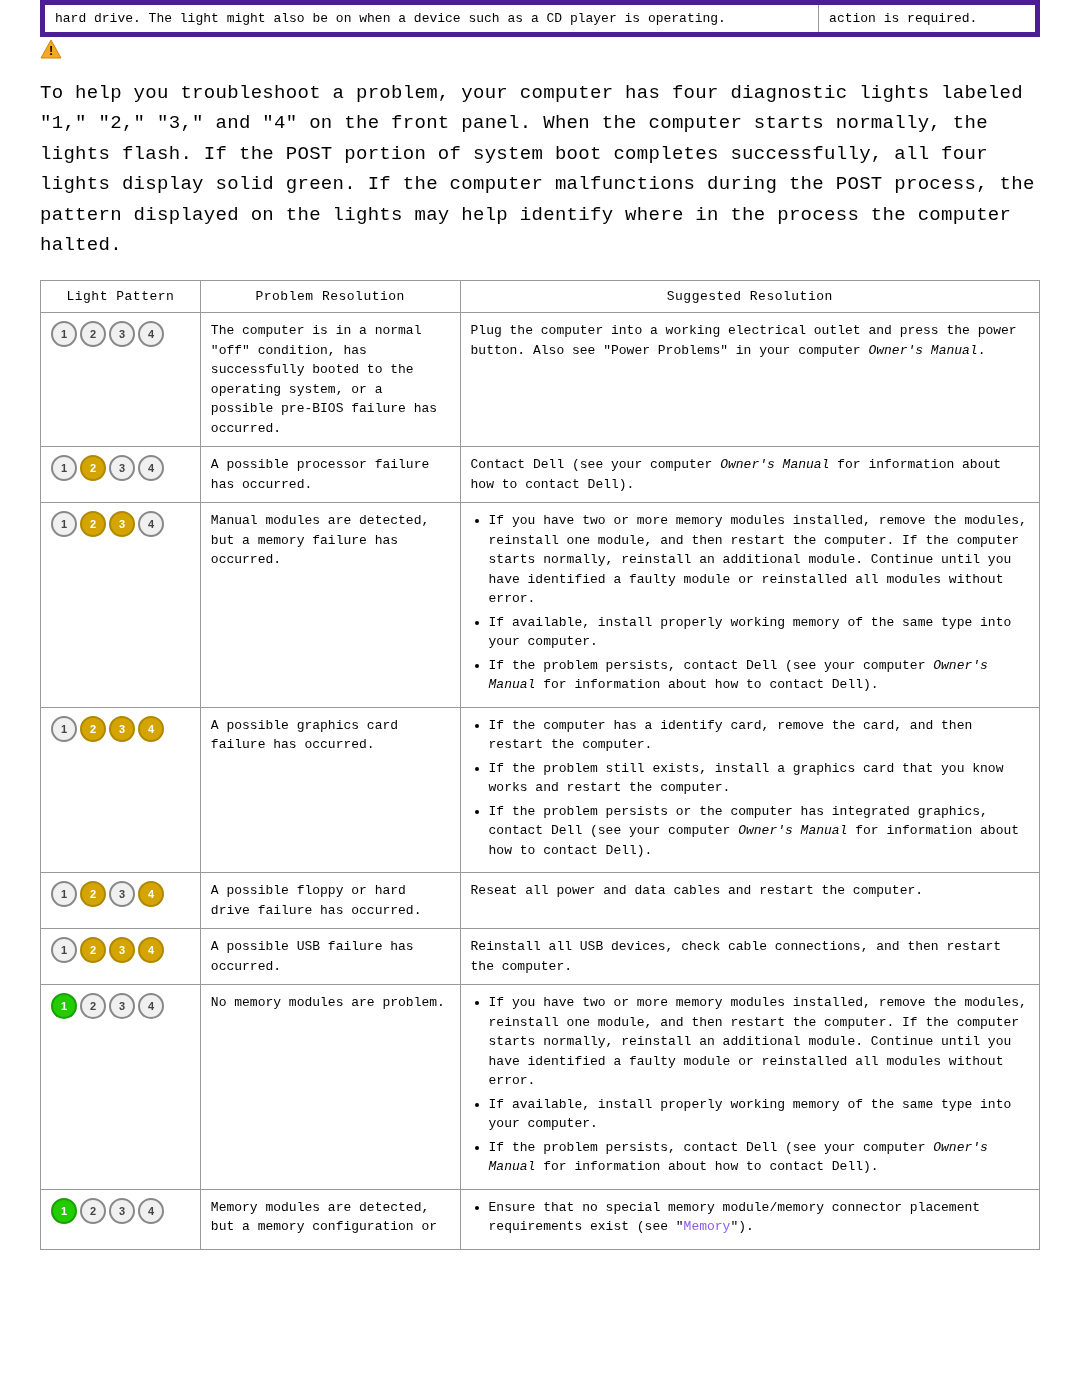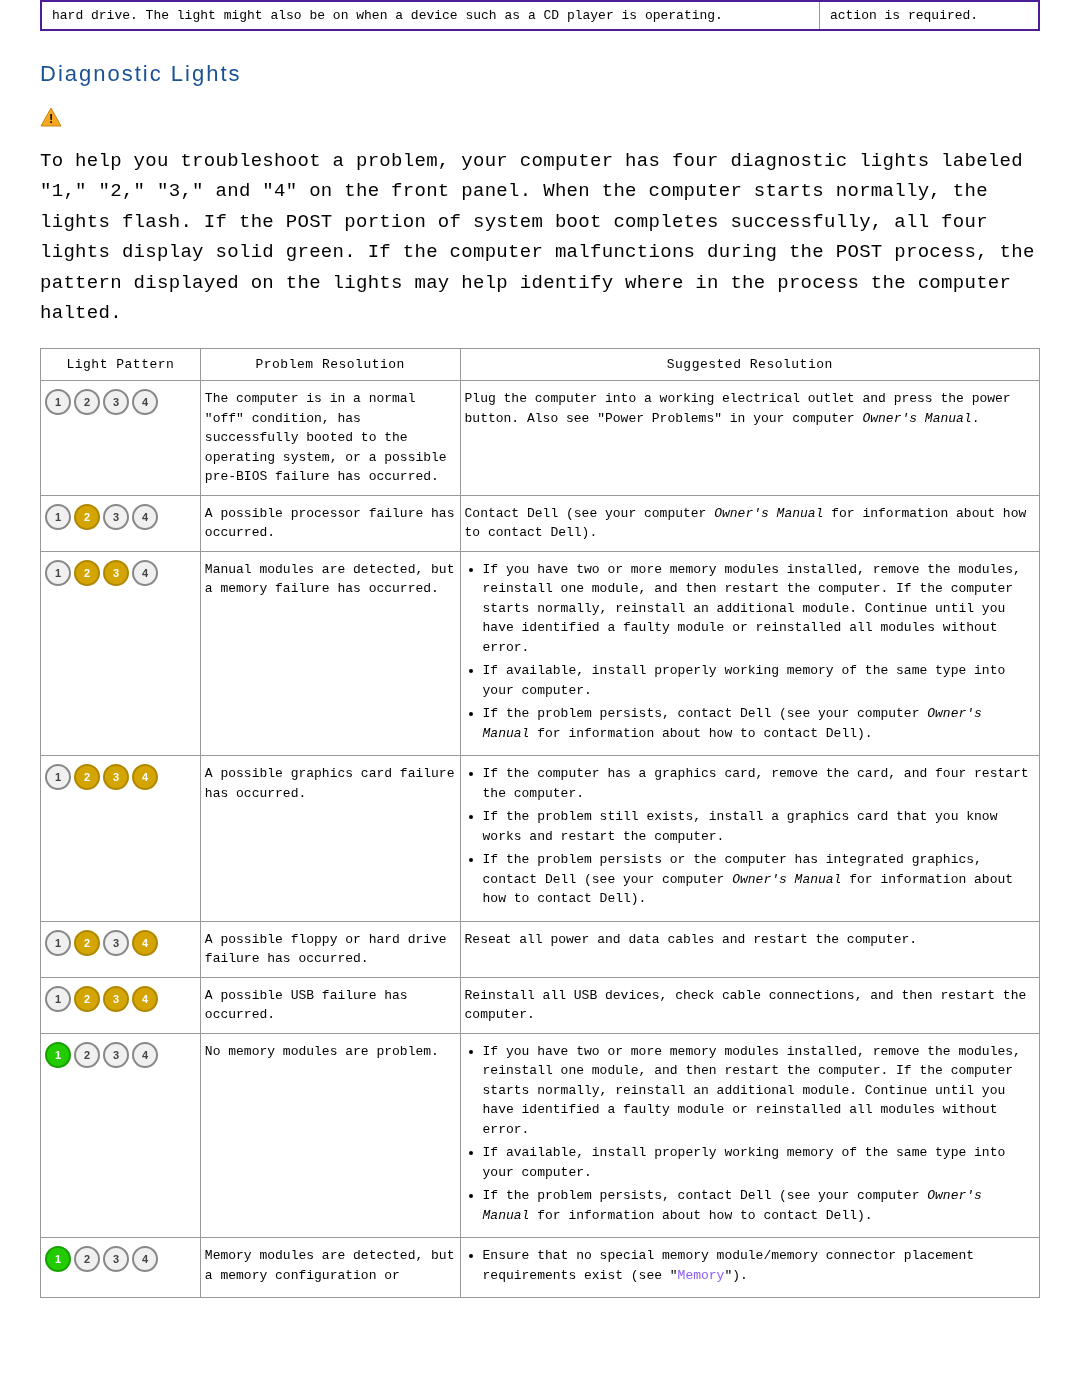--- a/index.html
+++ b/index.html
@@ -15,22 +15,21 @@
       width: 1080px;
       min-height: 1397px;
       background: #fff;
       padding: 0 40px 40px 40px;
     }
 
     
     .top-table {
       width: 100%;
       border-collapse: collapse;
-      border: 2px solid #4c1d95;
-      margin-bottom: 30px;
+      border: 5px solid #4c1d95;
       padding-left: 41px;
     }
     .top-table td {
       border: 1px solid #999;
       padding: 6px 10px;
       vertical-align: top;
       font-size: 13px;
     }
     .top-table .col-main { width: 78%; }
     .top-table .col-action { width: 22%; }
@@ -79,21 +78,21 @@
     }
 
     
     .diag-table {
       width: 100%;
       border-collapse: collapse;
       border: 1px solid #999;
     }
     .diag-table th, .diag-table td {
       border: 1px solid #999;
-      padding: 8px 4px;
+      padding: 8px 10px;
       vertical-align: top;
       font-size: 13px;
       font-family: 'Courier New', Courier, monospace;
     }
     .diag-table th {
       background: #fff;
       font-weight: normal;
       letter-spacing: 0.5px;
     }
     .diag-table .col-light { width: 16%; }
@@ -167,21 +166,20 @@
       <td class="col-main">
         <span>hard drive. The light might also be on when a device such as a CD player is operating.</span>
       </td>
       <td class="col-action">
         <span>action is required.</span>
       </td>
     </tr>
   </tbody>
     </table>
 
-  <h1 class="section-title">Diagnostic Lights</h1>
 
   <div class="caution-box">
     <svg class="caution-icon" viewBox="0 0 22 22" xmlns="http://www.w3.org/2000/svg">
       <polygon points="11,2 21,20 1,20" fill="#f5a623" stroke="#c8880a" stroke-width="1"></polygon>
       <text x="11" y="17" text-anchor="middle" font-size="12" font-weight="bold" fill="#000">!</text>
     </svg>
   </div>
 
   <p class="intro-para">To help you troubleshoot a problem, your computer has four diagnostic lights labeled "1," "2," "3," and "4" on the front panel. When the computer starts normally, the lights flash. If the POST portion of system boot completes successfully, all four lights display solid green. If the computer malfunctions during the POST process, the pattern displayed on the lights may help identify where in the process the computer halted.</p>
 
@@ -254,21 +252,21 @@
               <div class="light-circle light-yellow">2</div>
               <div class="light-circle light-yellow">3</div>
               <div class="light-circle light-yellow">4</div>
             </div>
           </td>
           <td>
             <div class="cell-text">A possible graphics card failure has occurred.</div>
           </td>
           <td>
             <ul class="res-list">
-              <li>If the computer has a graphics card, remove the card, and four restart the computer.</li>
+              <li>If the computer has a identify card, remove the card, and then restart the computer.</li>
               <li>If the problem still exists, install a graphics card that you know works and restart the computer.</li>
               <li>If the problem persists or the computer has integrated graphics, contact Dell (see your computer <em>Owner's Manual</em> for information about how to contact Dell).</li>
             </ul>
           </td>
         </tr>
         <tr>
           <td>
             <div class="light-pattern">
               <div class="light-circle light-off">1</div>
               <div class="light-circle light-yellow">2</div>

